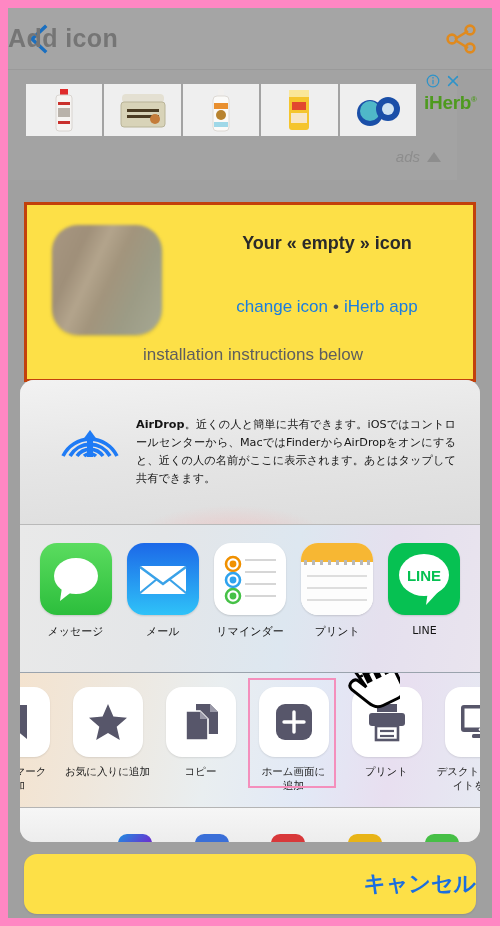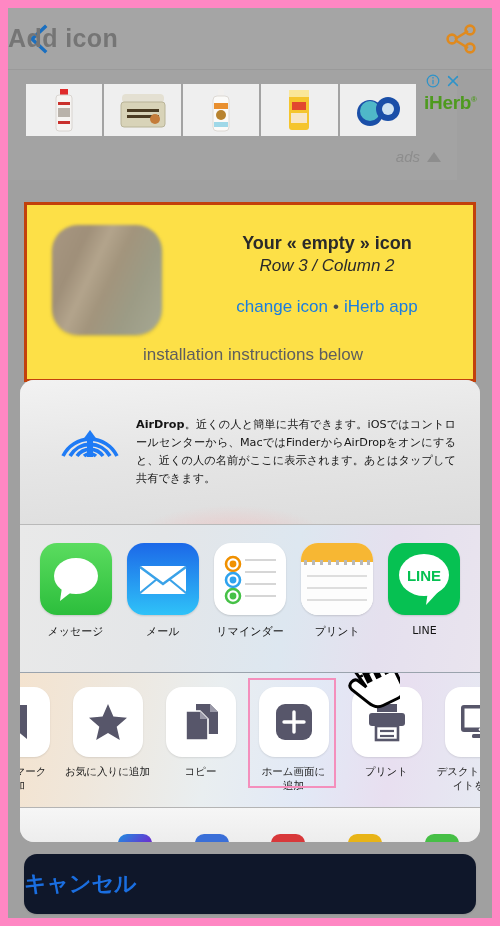--- a/index.html
+++ b/index.html
@@ -227,22 +227,22 @@
     position:absolute; left:0; top:26px; width:460px;
     display:flex; align-items:flex-start;
   }
   .extra-dots .dcell{ width:93px; display:flex; justify-content:center; }
   .extra-dots .d{ width:34px; height:34px; border-radius:9px; }
 
   
   .cancel-btn{
     position:absolute; left:16px; top:846px;
     width:452px; height:60px;
-    background:#0f172a; border-radius:13px;
-    display:flex; align-items:center; justify-content:flex-start;
+    background:#fde047; border-radius:13px;
+    display:flex; align-items:center; justify-content:flex-end;
     font-size:22px; font-weight:bold; color:#1a6ee0;
     font-family:"DejaVu Sans","Liberation Sans",sans-serif;
     cursor:pointer;
     box-shadow:0 1px 2px rgba(0,0,0,.10);
   }
 </style>
 </head>
 <body>
 
 <div id="screen">
@@ -331,21 +331,20 @@
     </div>
     <div class="ads-label">
       <span>ads</span>
       <span class="ads-tri"></span>
     </div>
   </div>
 
   <div class="icon-card">
     <div class="icon-thumb"></div>
     <div class="icon-title">Your « empty » icon</div>
-    <div class="icon-sub">Row 3 / Column 2</div>
     <div class="icon-links">
       <a>change icon</a><span class="dot">•</span><a>iHerb app</a>
     </div>
     <div class="install-note">installation instructions below</div>
   </div>
 
   <div class="dev-frame-l"></div>
   <div class="dev-frame-r"></div>
   <svg class="edge-chevron" viewBox="0 0 12 18" aria-hidden="true">
     <polyline points="9,3 4,9 9,15" fill="none" stroke="#2f8fb0" stroke-width="2"></polyline>

